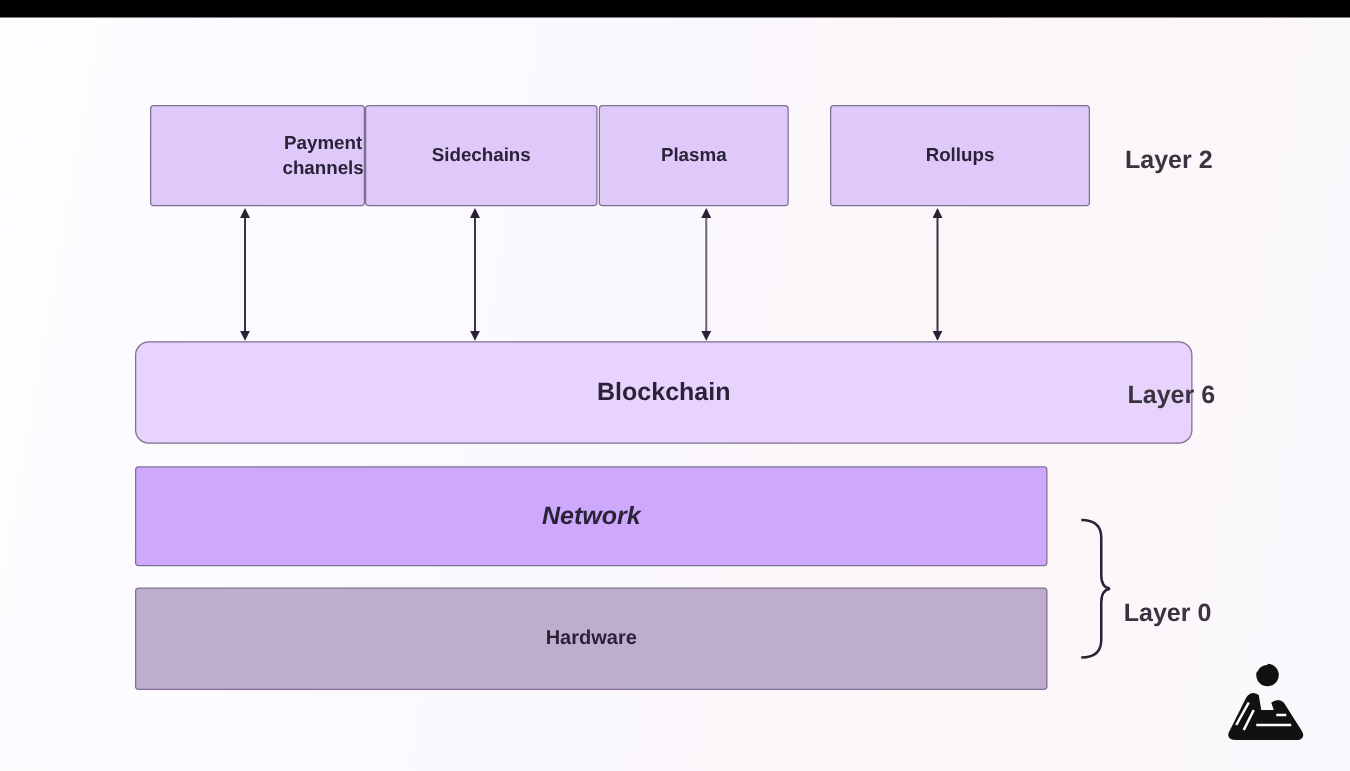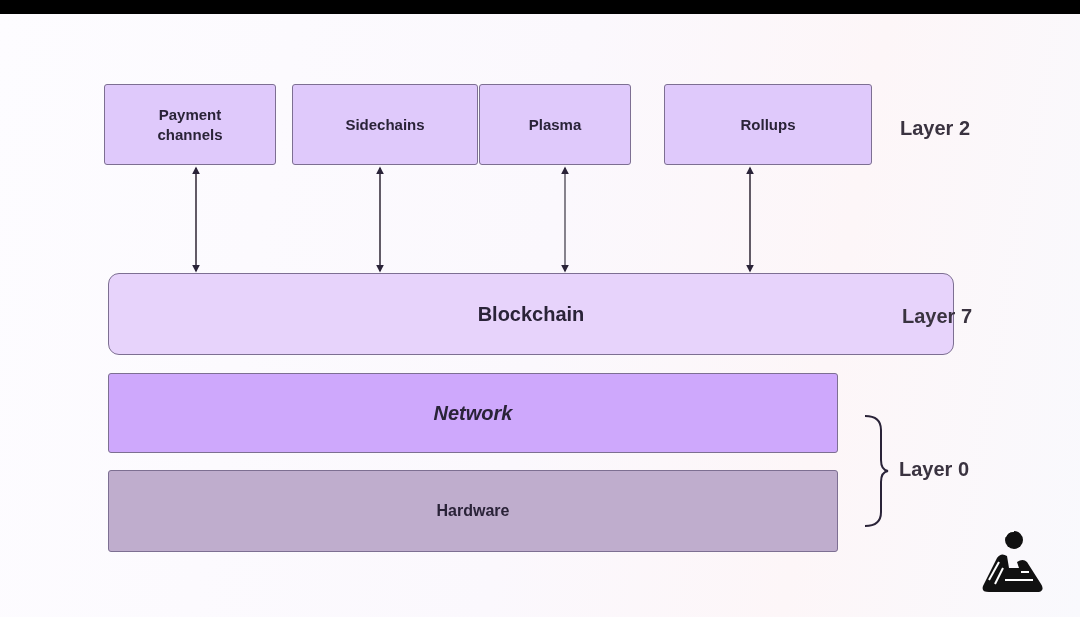--- a/index.html
+++ b/index.html
@@ -21,21 +21,21 @@
   .hw { left: 108px; top: 470px; width: 730px; height: 82px; background: #bfadcd; font-size: 16px; }
   .layer-label { position: absolute; font-size: 20px; font-weight: bold; color: #3a3340; }
   svg.overlay { position: absolute; left: 0; top: 0; }
   .logo { position: absolute; left: 975px; top: 528px; width: 78px; height: 72px; }
 </style>
 </head>
 <body>
 
 <div class="topbar"></div>
 
-<div class="box l2" style="left:104px;width:172px;">
+<div class="box l2" style="left:120px;width:172px;justify-content:flex-end;">
   <div>
     <div>Payment</div>
     <div>channels</div>
   </div>
 </div>
 <div class="box l2" style="left:292px;width:186px;">
   <span>Sidechains</span>
 </div>
 <div class="box l2" style="left:479px;width:152px;">
   <span>Plasma</span>
@@ -62,22 +62,22 @@
 </div>
 
 <div class="box net">
   <span>Network</span>
 </div>
 <div class="box hw">
   <span>Hardware</span>
 </div>
 
 <div class="layer-label" style="left:900px;top:117px;">Layer 2</div>
-<div class="layer-label" style="left:902px;top:305px;">Layer 7</div>
-<div class="layer-label" style="left:899px;top:458px;">Layer 0</div>
+<div class="layer-label" style="left:902px;top:305px;">Layer 6</div>
+<div class="layer-label" style="left:899px;top:480px;">Layer 0</div>
 
 <svg class="logo" viewBox="0 0 78 72">
   <circle cx="39" cy="12" r="9" fill="#111"></circle>
   <path d="M30,9 a9,9 0 0 1 9,-6" stroke="#fff" stroke-width="2" fill="none"></path>
   <path d="M8,58 L22,30 Q26,24 32,28 L34,40 L44,40 L42,34 Q48,30 52,34 L66,56 Q70,62 64,64 L14,64 Q6,64 8,58 Z" fill="#111"></path>
   <path d="M14,52 L24,34" stroke="#fff" stroke-width="2"></path>
   <path d="M20,56 L28,40" stroke="#fff" stroke-width="2"></path>
   <path d="M30,52 L58,52" stroke="#fff" stroke-width="2"></path>
   <path d="M46,44 L54,44" stroke="#fff" stroke-width="2"></path>
 </svg>

